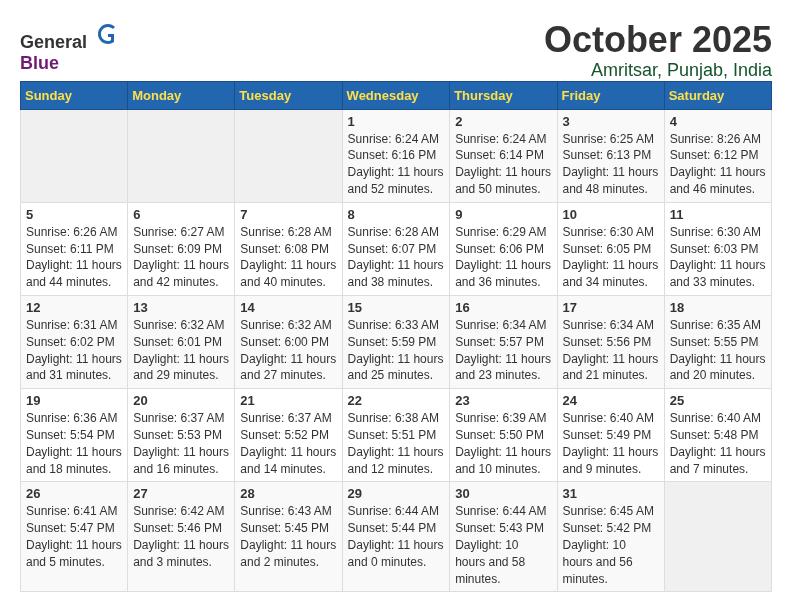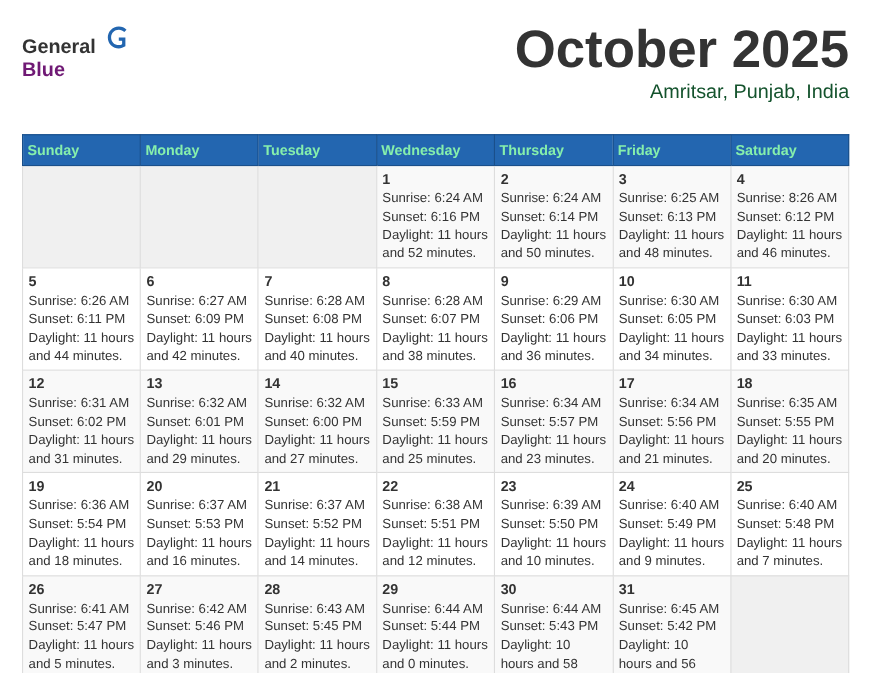--- a/index.html
+++ b/index.html
@@ -7,21 +7,21 @@
       font-family: Arial, sans-serif;
       background: #fff;
       width: 792px;
       min-height: 612px;
       padding: 20px;
     }
     .header {
       display: flex;
       align-items: flex-start;
       justify-content: space-between;
-      margin-bottom: 28px;
+      margin-bottom: 0;
     }
     .logo {
       display: flex;
       align-items: center;
     }
     .logo-text-general {
       font-size: 18px;
       font-weight: bold;
       color: #333;
     }
@@ -32,37 +32,37 @@
     }
     .logo-icon {
       width: 28px;
       height: 28px;
       margin-left: 2px;
     }
     .title-area {
       text-align: right;
     }
     .month-title {
-      font-size: 48px;
+      font-size: 36px;
       font-weight: bold;
       color: #333;
       line-height: 1.1;
     }
     .location-title {
       font-size: 18px;
       color: #14532d;
     }
     .calendar {
       width: 100%;
       border-collapse: collapse;
       border: 1px solid #ccc;
     }
     .calendar th {
       background-color: #2366b0;
-      color: #86efac;
+      color: #fde047;
       font-size: 13px;
       font-weight: bold;
       padding: 6px 4px;
       text-align: left;
       border: 1px solid #1a4f8a;
     }
     .calendar td {
       vertical-align: top;
       border: 1px solid #ddd;
       padding: 4px 5px;

